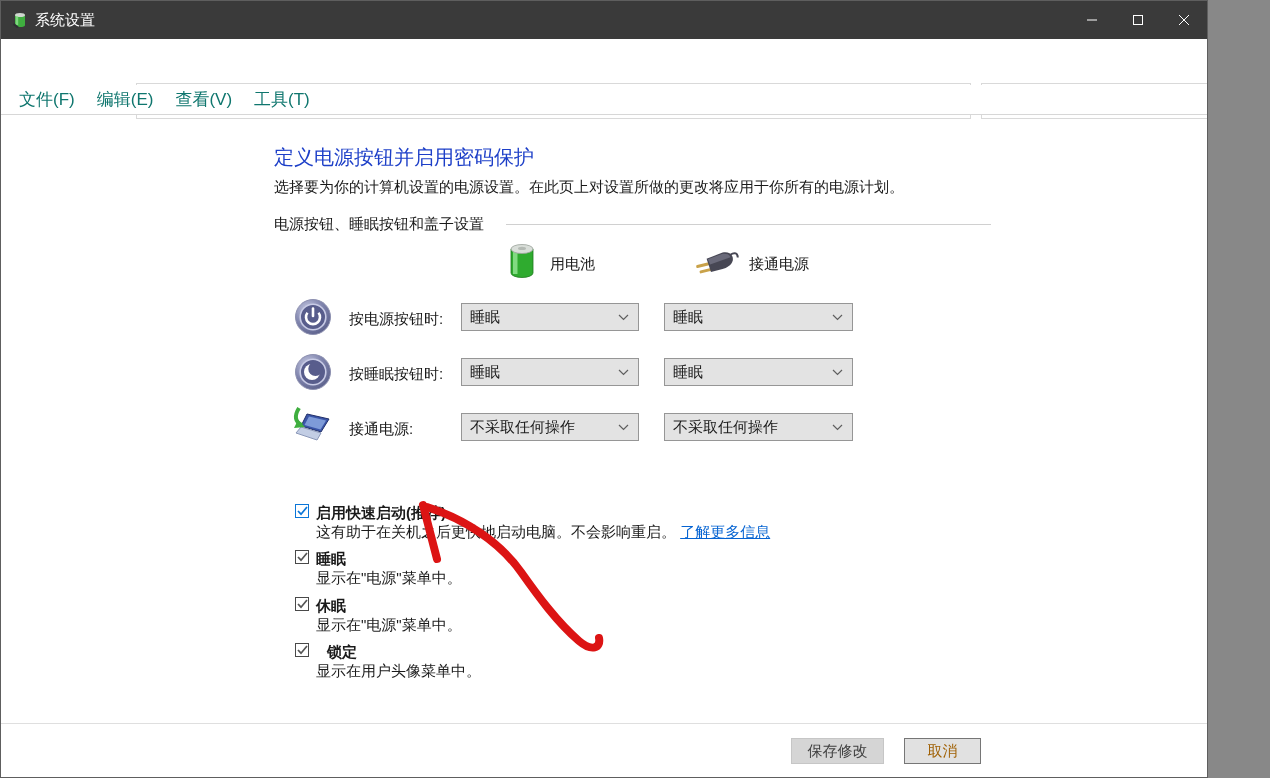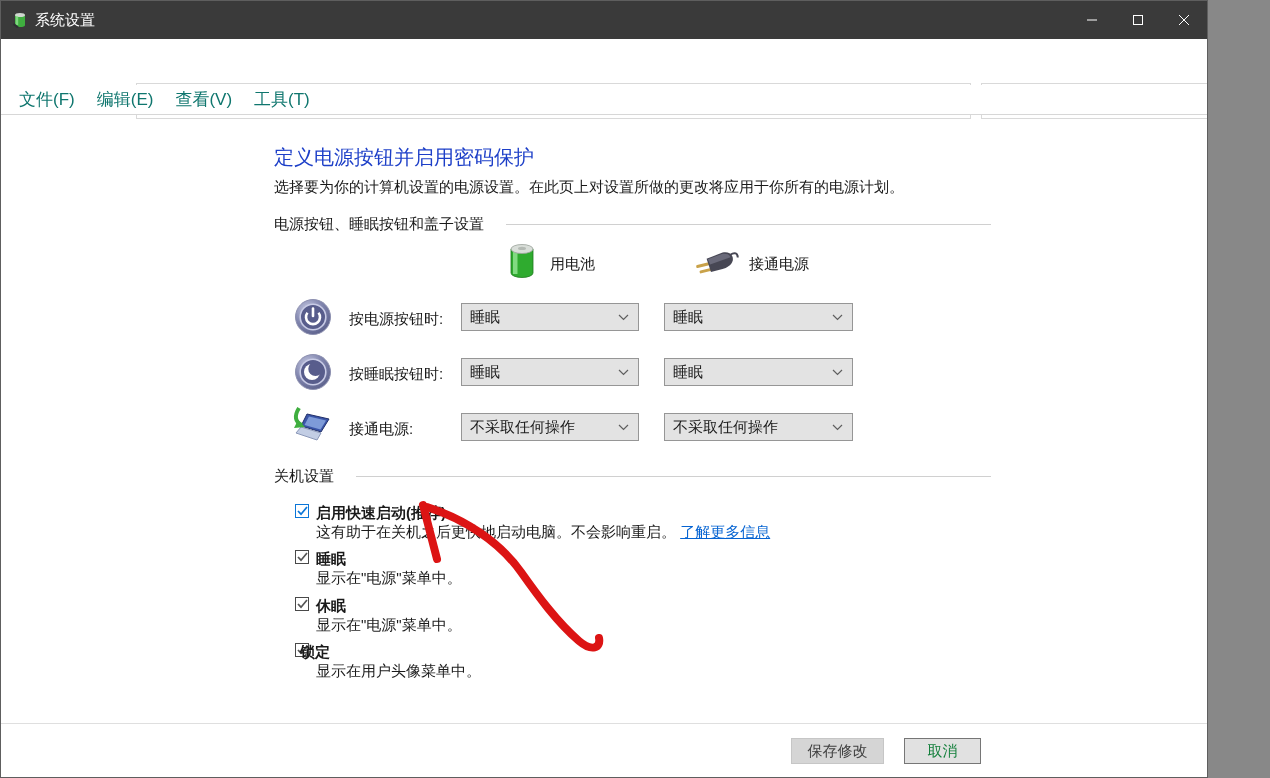--- a/index.html
+++ b/index.html
@@ -46,21 +46,21 @@
     align-items:center;justify-content:center;}
   .cb-blue{border:1px solid #0b76d8;}
   .cb-gray{border:1px solid #494949;}
   .cb-label{font-size:15px;font-weight:bold;}
   .cb-desc{font-size:15px;}
   .link{color:#0563d2;text-decoration:underline;cursor:pointer;}
   
   .footer-sep{left:0;top:722px;width:100%;height:1px;background:#dfdfdf;}
   .btn{box-sizing:border-box;display:flex;align-items:center;justify-content:center;font-size:15px;}
   .btn-disabled{background:#d5d5d5;border:1px solid #c6c6c6;color:#404040;}
-  .btn-normal{background:#e1e1e1;border:1px solid #767676;color:#15803d;}
+  .btn-normal{background:#e1e1e1;border:1px solid #767676;color:#a16207;}
   .arrow-overlay{left:0;top:0;width:1270px;height:778px;pointer-events:none;z-index:20;}
 </style>
 </head>
 <body>
 
 <div class="window">
 
   <div class="abs titlebar">
     <span class="abs app-icon">
       <svg width="18" height="18" viewBox="0 0 18 18">
@@ -297,24 +297,20 @@
   </div>
   <div class="abs combo" style="left:663px;top:412px;width:189px;">
     <span>不采取任何操作</span>
     <span class="chev">
         <svg width="11" height="7" viewBox="0 0 11 7">
           <polyline points="1,1 5.5,5.5 10,1" fill="none" stroke="#5f5f5f" stroke-width="1.2"></polyline>
         </svg>
       </span>
   </div>
 
-  <div class="abs group-hdr" style="top:466px;">
-    <span class="lbl">关机设置</span>
-    <span class="rule"></span>
-  </div>
 
   <div class="abs cb-box cb-blue" style="left:294px;top:503px;">
     <svg width="11" height="10" viewBox="0 0 11 10">
         <polyline points="1,5 4,8.2 10,1" fill="none" stroke="#0b76d8" stroke-width="1.7"></polyline>
       </svg>
   </div>
   <span class="abs cb-label" style="left:315px;top:503px;">启用快速启动(推荐)</span>
   <div class="abs" style="left:315px;top:522px;font-size:15px;">
     <span>这有助于在关机之后更快地启动电脑。不会影响重启。</span>
     <span class="link">了解更多信息</span>
@@ -334,21 +330,21 @@
       </svg>
   </div>
   <span class="abs cb-label" style="left:315px;top:596px;">休眠</span>
   <span class="abs cb-desc" style="left:315px;top:615px;">显示在"电源"菜单中。</span>
 
   <div class="abs cb-box cb-gray" style="left:294px;top:642px;">
     <svg width="11" height="10" viewBox="0 0 11 10">
         <polyline points="1,5 4,8.2 10,1" fill="none" stroke="#555555" stroke-width="1.7"></polyline>
       </svg>
   </div>
-  <span class="abs cb-label" style="left:299px;top:642px;">锁定</span>
+  <span class="abs cb-label" style="left:326px;top:642px;">锁定</span>
   <span class="abs cb-desc" style="left:315px;top:661px;">显示在用户头像菜单中。</span>
 
   <div class="abs footer-sep"></div>
   <div class="abs btn btn-disabled" style="left:790px;top:737px;width:93px;height:26px;">保存修改</div>
   <div class="abs btn btn-normal" style="left:903px;top:737px;width:77px;height:26px;">取消</div>
 
   <svg class="abs arrow-overlay" width="1270" height="778" viewBox="0 0 1270 778">
     <path d="M598,637 C600,647 591,651 578,640 C556,621 537,595 520,571 C498,540 463,518 426,506" fill="none" stroke="#dc1414" stroke-width="8" stroke-linecap="round"></path>
     <path d="M422,504 L436,558" fill="none" stroke="#dc1414" stroke-width="8" stroke-linecap="round"></path>
   </svg>

